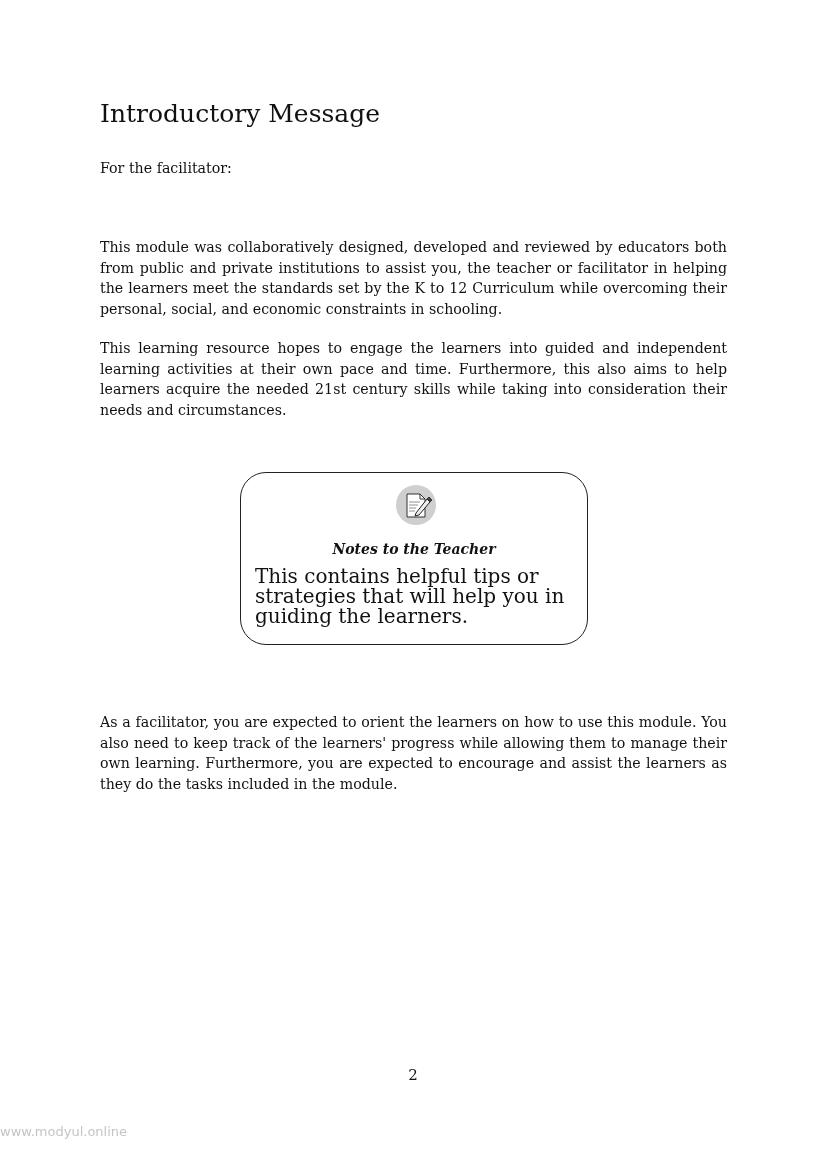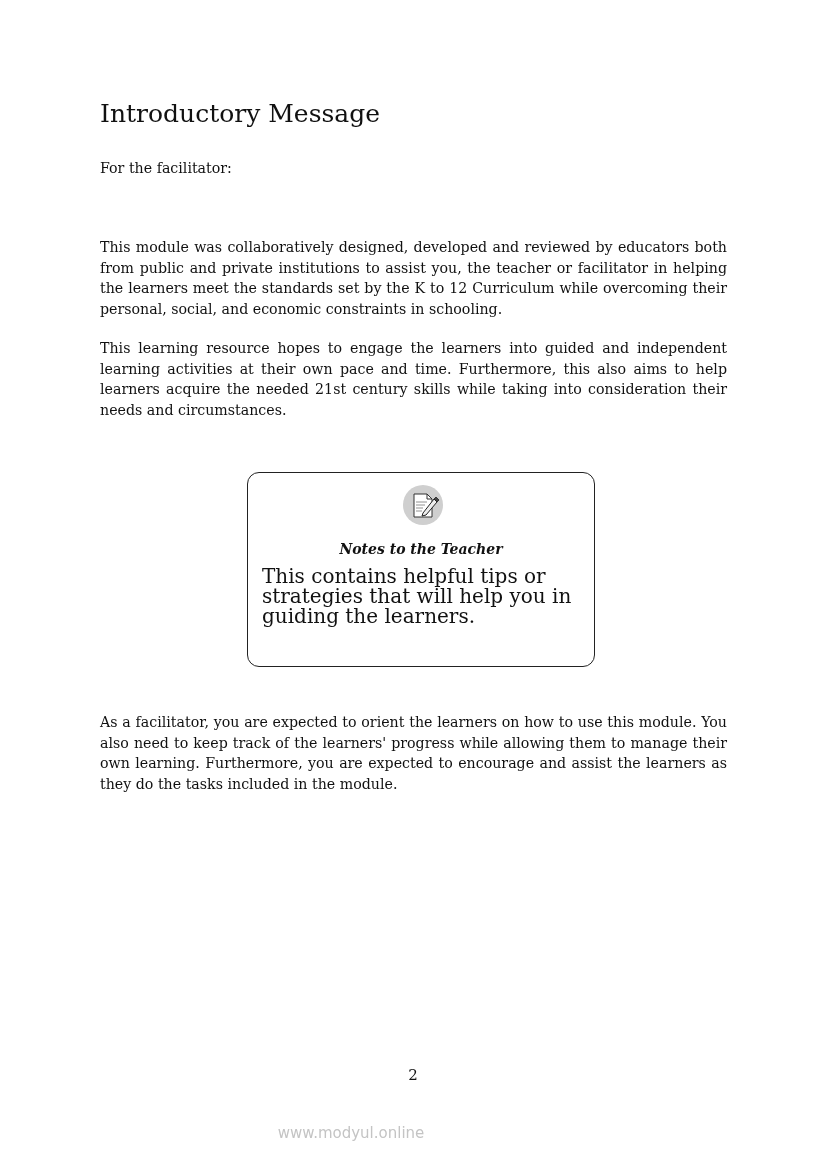--- a/index.html
+++ b/index.html
@@ -19,23 +19,23 @@
       font-size: 14.2px; line-height: 20.7px;
       text-align: justify; margin: 0;
     }
     .p-for { top: 143px; margin-top: 15px; }
     .p1 { top: 174px; line-height: 19px; }
     .p2 { top: 237px; }
     .p3 { top: 338px; }
     .p4 { top: 424px; }
     .p5 { top: 704px; margin-top: 8px; }
     .notes-box {
-      position: absolute; left: 247px; top: 472px;
-      width: 348px; height: 195px;
-      border: 1.6px solid #222; border-radius: 12px;
+      position: absolute; left: 240px; top: 472px;
+      width: 348px; height: 173px;
+      border: 1.6px solid #222; border-radius: 26px;
       box-sizing: border-box;
     }
     .notes-icon {
       position: absolute; left: 155px; top: 12px;
       width: 40px; height: 40px; border-radius: 50%;
       background: #cfcfcf;
     }
     .notes-icon svg { position: absolute; left: 0; top: 0; }
     .notes-title {
       position: absolute; left: 0; top: 68px; width: 100%;
@@ -44,21 +44,21 @@
     .notes-text {
       position: absolute; left: 14px; top: 93px; width: 325px;
       font-size: 20px; line-height: 20px;
     }
     .page-number {
       position: absolute; left: 0; top: 1066px; width: 826px;
       text-align: center; font-size: 15px;
     }
     .watermark {
       position: absolute; left: 0; top: 1124px; width: 702px;
-      text-align: center; font-size: 15px; color: #c4c4c4;
+      font-size: 13px; color: #c4c4c4;
       font-family: "DejaVu Sans", "Liberation Sans", sans-serif;
     }
   </style>
 </head>
 <body>
 
 <div class="page">
   <h1 class="title">Introductory Message</h1>
 
   <p class="para p-for">For the facilitator:</p>

